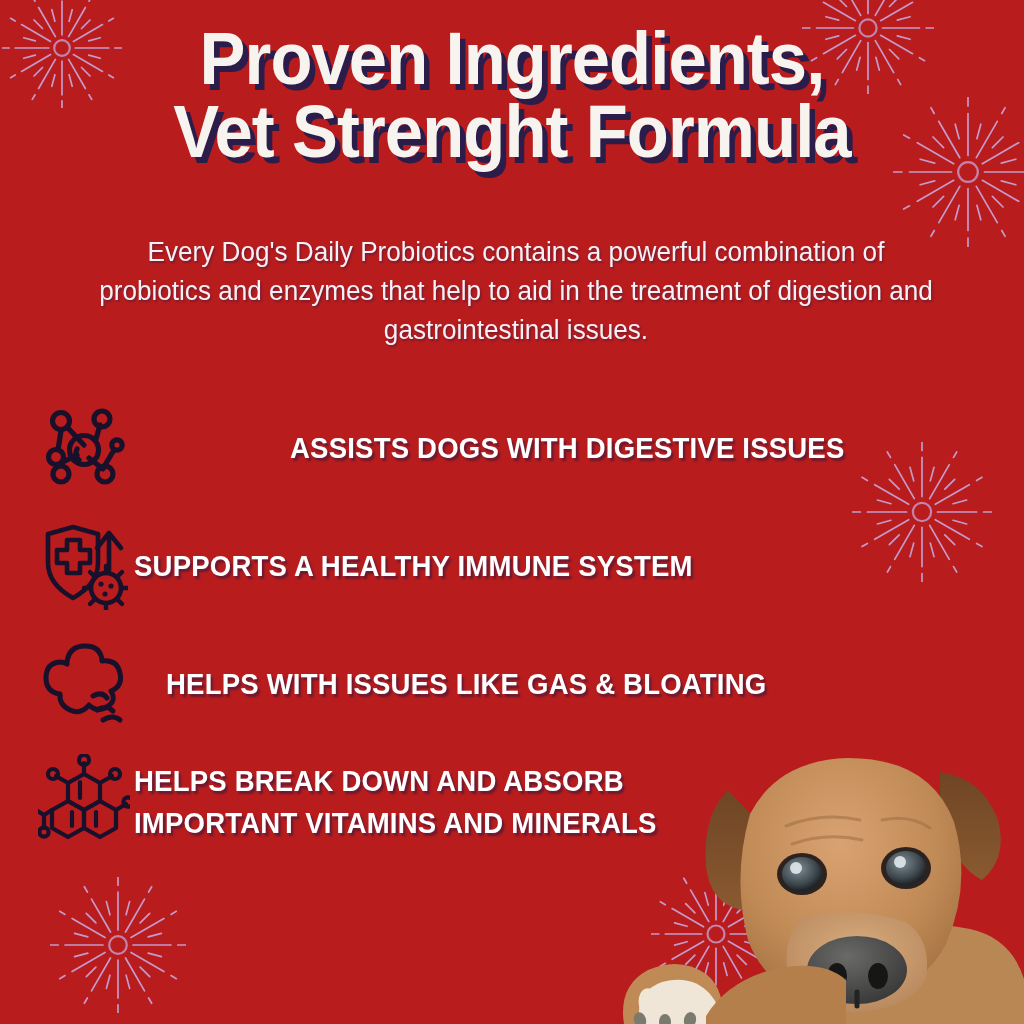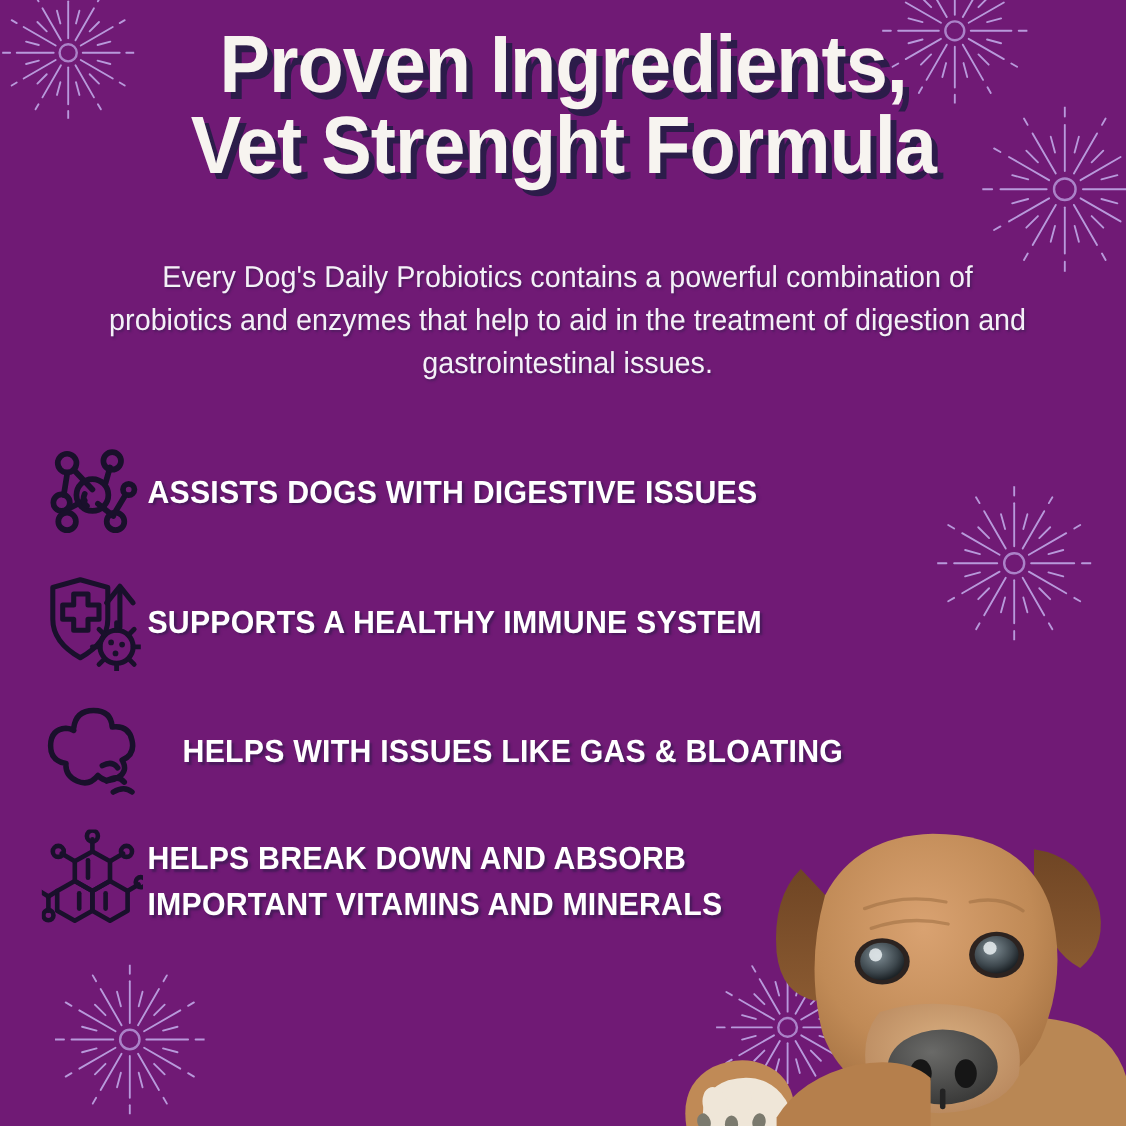--- a/index.html
+++ b/index.html
@@ -95,39 +95,39 @@
     line-height: 1.45;
     letter-spacing: 0.2px;
     color: #ffffff;
     text-shadow: 2.5px 2.5px 2px rgba(40,25,70,0.55);
     transform: scaleX(0.95);
     transform-origin: left center;
     white-space: pre-line;
   }
 
   
-  .feature.f1 { margin-bottom: 18px; }
+  .feature.f1 { margin-bottom: 18px; justify-content: space-between; }
   .feature.f2 { margin-bottom: 18px; }
   .feature.f3 { margin-bottom: 18px; gap: 32px; }
 
   
   .dog-wrap {
     position: absolute;
     right: -6px;
     bottom: 0;
     width: 420px;
     height: 270px;
     z-index: 7;
   }
   .dog-wrap svg { display: block; }
 </style>
 </head>
 <body>
 
-<div class="poster" style="background: #701a75;">
+<div class="poster" style="background: #b91c1c;">
 
   <div id="bursts">
       <div class="burst" style="left: 2px; top: -12px;">
         <svg width="120" height="120" viewBox="0 0 120 120">
           <g stroke="#C8B6F2" stroke-width="1.7" stroke-linecap="round" fill="none" opacity="0.82">
             <line x1="73.2" y1="60.0" x2="106.8" y2="60.0"></line>
             <line x1="112.8" y1="60.0" x2="120.0" y2="60.0"></line>
             <line x1="86.7" y1="67.1" x2="98.3" y2="70.2"></line>
             <line x1="71.4" y1="66.6" x2="100.5" y2="83.4"></line>
             <line x1="106.8" y1="87.0" x2="111.4" y2="89.7"></line>

